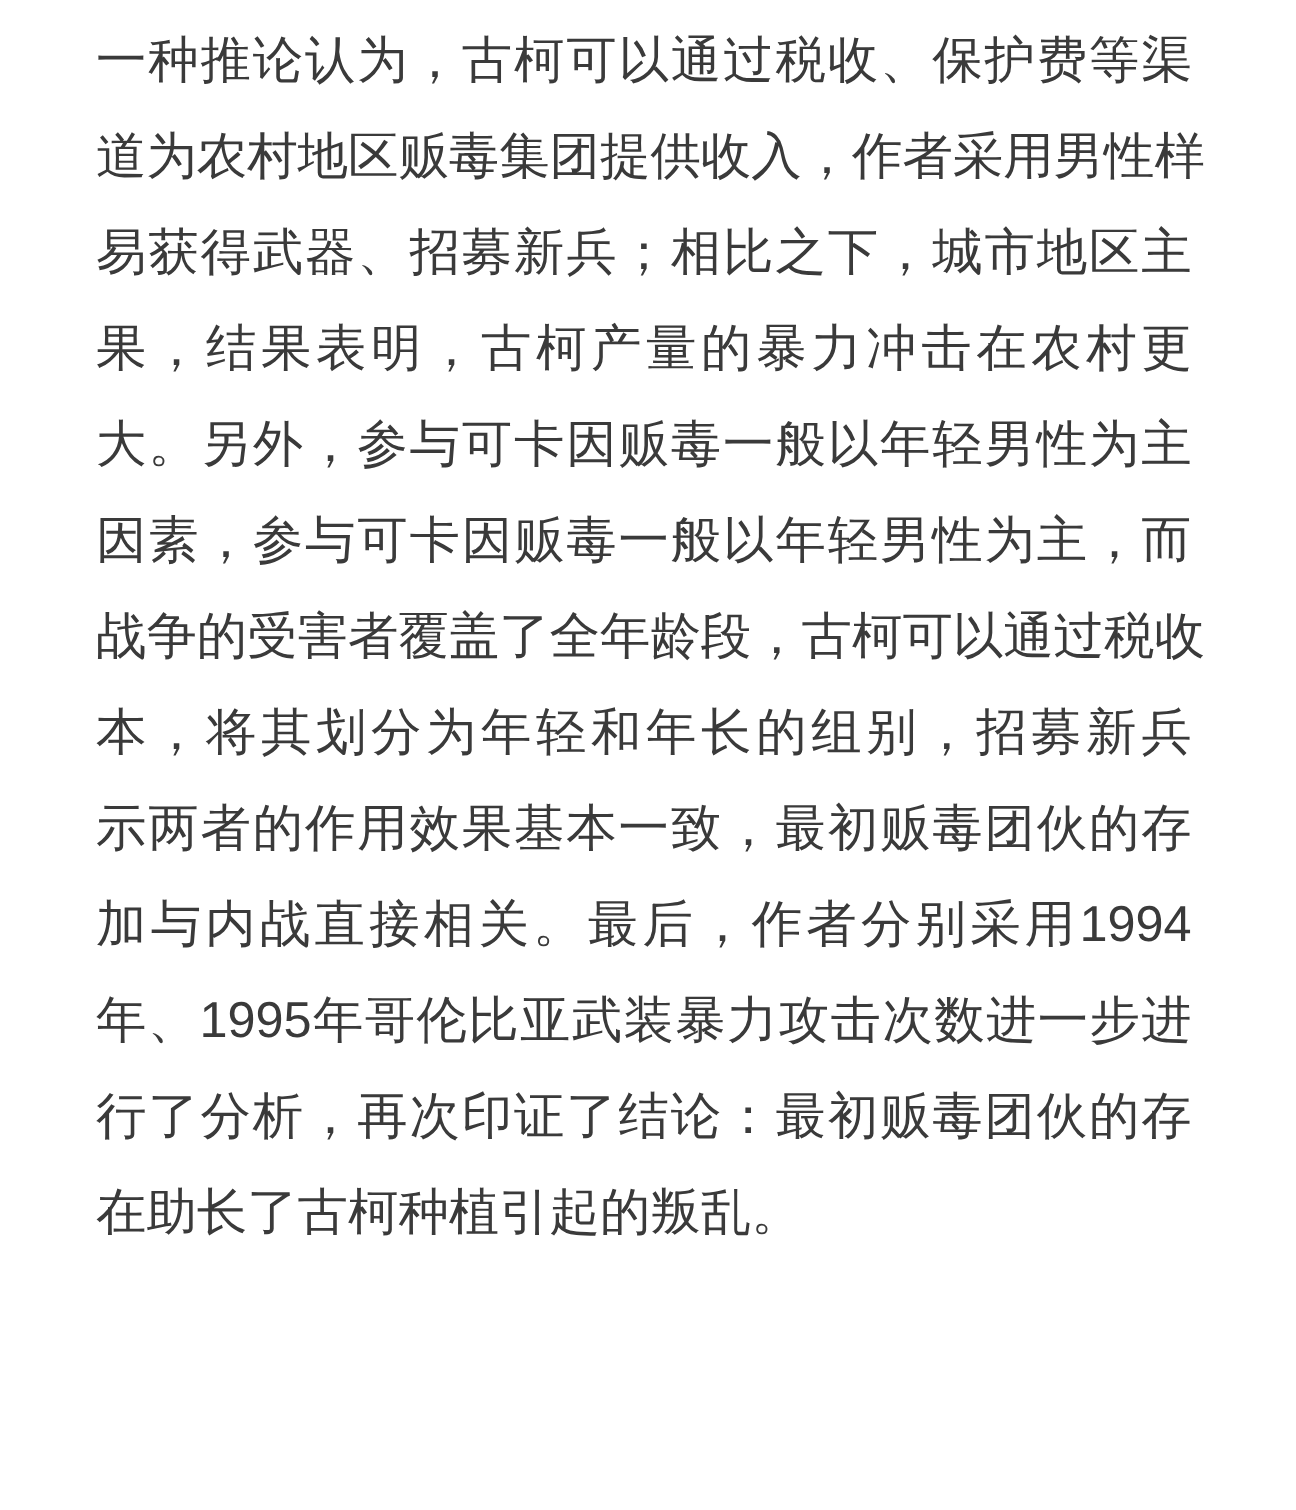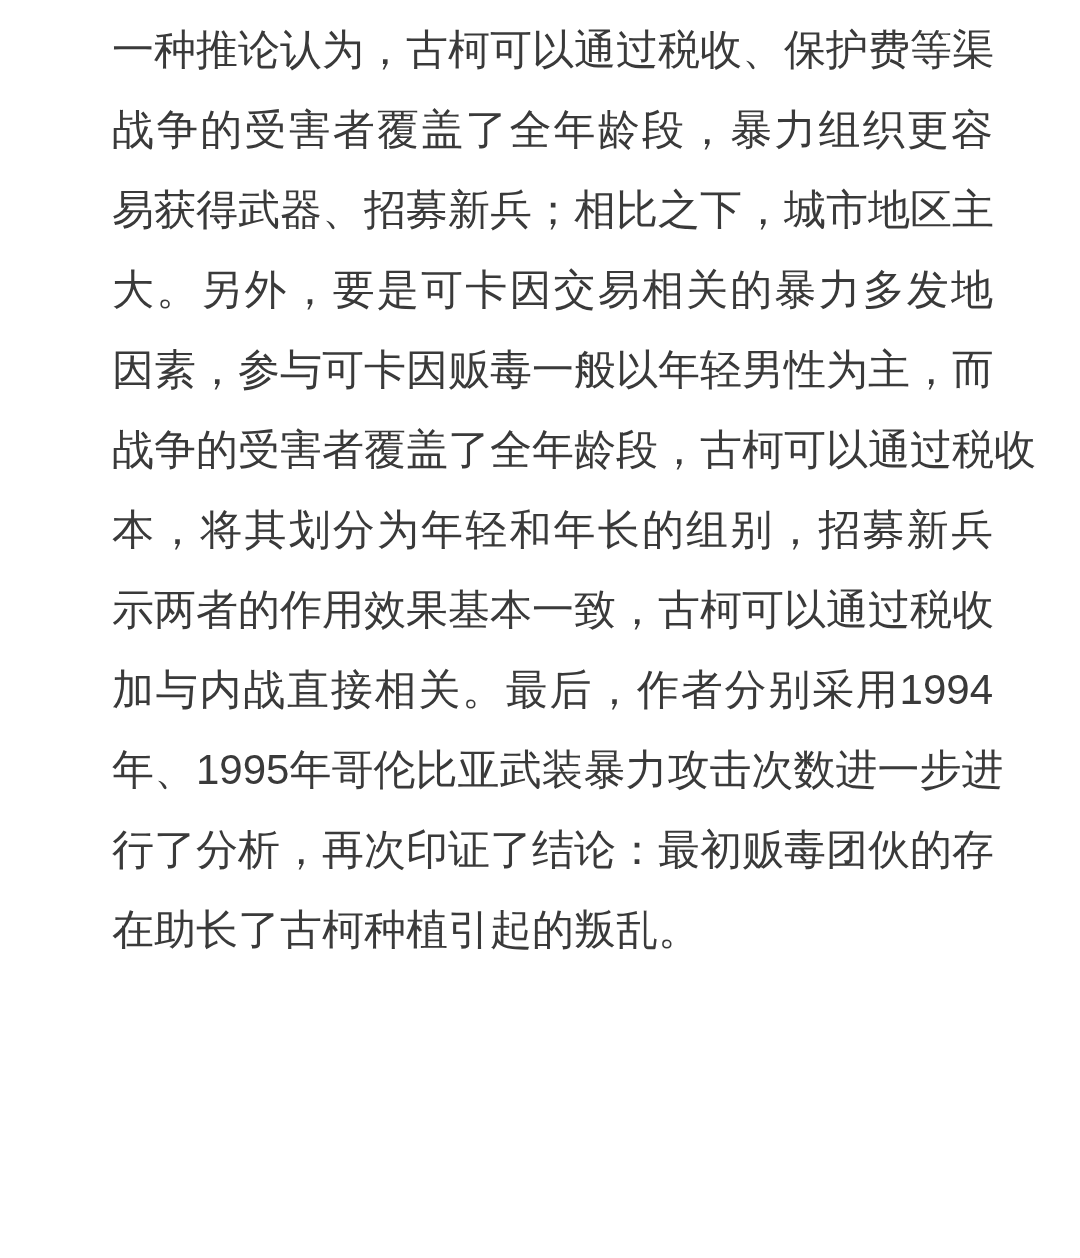--- a/index.html
+++ b/index.html
@@ -13,21 +13,21 @@
   body {
     width: 1080px;
     height: 1258px;
     overflow: hidden;
     font-family: "Liberation Sans", sans-serif;
   }
   .page {
     width: 1080px;
     height: 1120px;
     background: var(--bg);
-    padding: 10px 87px 0 112px;
+    padding: 10px 87px 0 80px;
   }
   .text-block {
     width: 100%;
     color: var(--ink);
     font-size: 42px;
     font-weight: 400;
     letter-spacing: 0;
   }
   .line {
     height: 80px;
@@ -43,25 +43,26 @@
     text-align-last: left;
     -moz-text-align-last: left;
   }
 </style>
 </head>
 <body>
 
 <div class="page">
   <div class="text-block" id="text-block">
       <div class="line">一种推论认为，古柯可以通过税收、保护费等渠</div>
-      <div class="line">战争的受害者覆盖了全年龄段，暴力组织更容</div>
+      <div class="line">道为农村地区贩毒集团提供收入，作者采用男性样</div>
       <div class="line">易获得武器、招募新兵；相比之下，城市地区主</div>
-      <div class="line">大。另外，要是可卡因交易相关的暴力多发地</div>
+      <div class="line">果，结果表明，古柯产量的暴力冲击在农村更</div>
+      <div class="line">大。另外，参与可卡因贩毒一般以年轻男性为主</div>
       <div class="line">因素，参与可卡因贩毒一般以年轻男性为主，而</div>
       <div class="line">战争的受害者覆盖了全年龄段，古柯可以通过税收</div>
       <div class="line">本，将其划分为年轻和年长的组别，招募新兵</div>
-      <div class="line">示两者的作用效果基本一致，古柯可以通过税收</div>
+      <div class="line">示两者的作用效果基本一致，最初贩毒团伙的存</div>
       <div class="line">加与内战直接相关。最后，作者分别采用1994</div>
       <div class="line">年、1995年哥伦比亚武装暴力攻击次数进一步进</div>
       <div class="line">行了分析，再次印证了结论：最初贩毒团伙的存</div>
       <div class="line last">在助长了古柯种植引起的叛乱。</div>
     </div>
 </div>
 
 </body></html>

